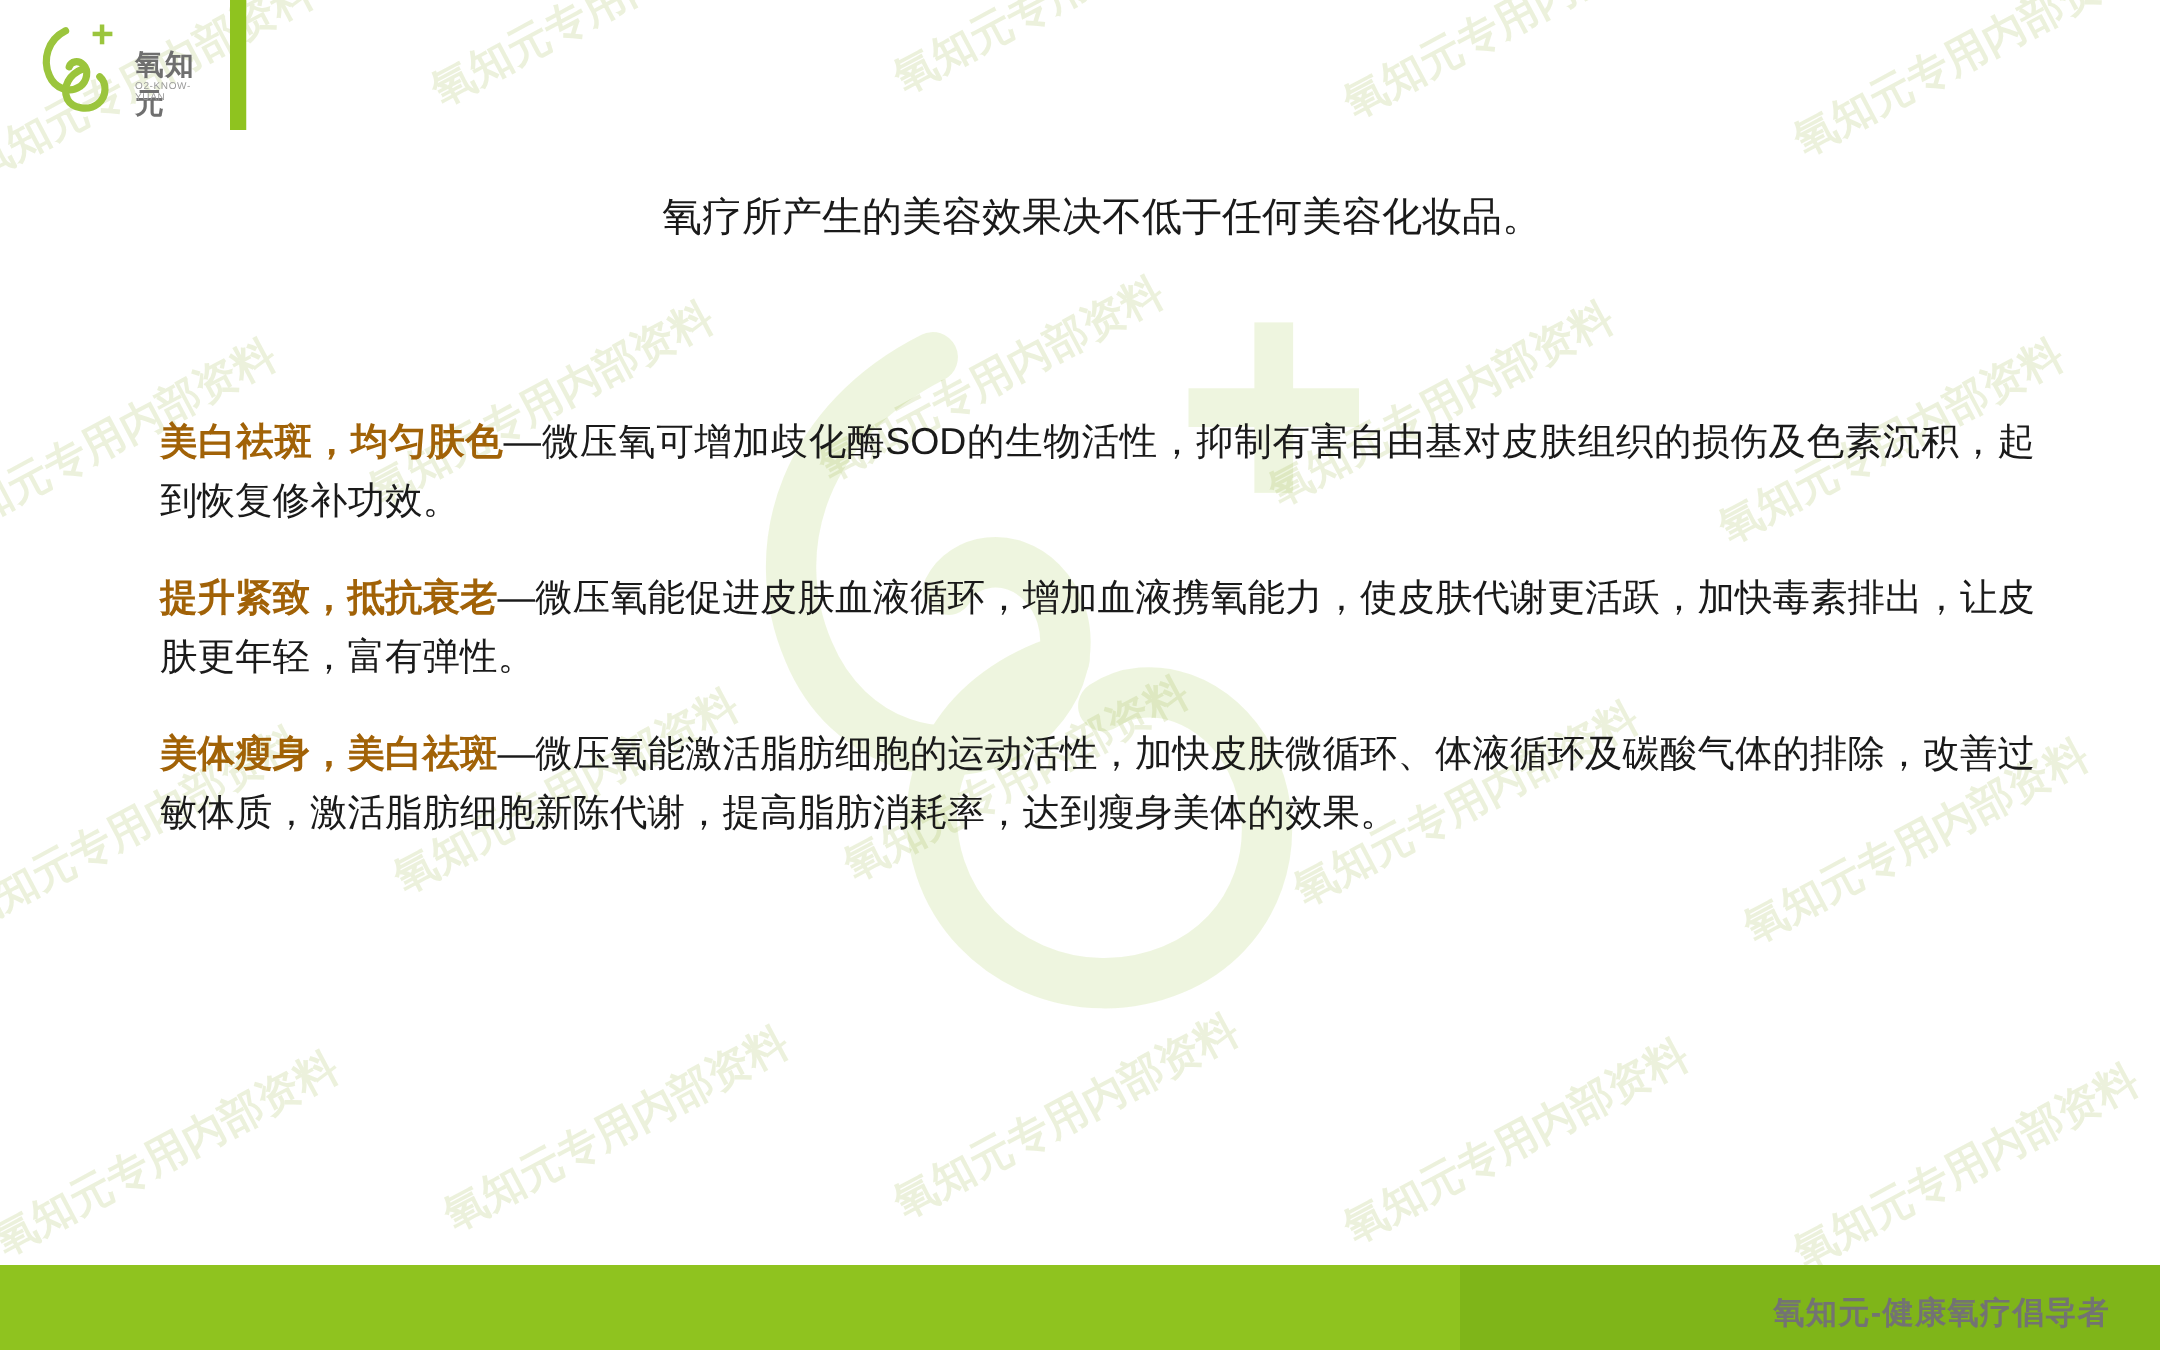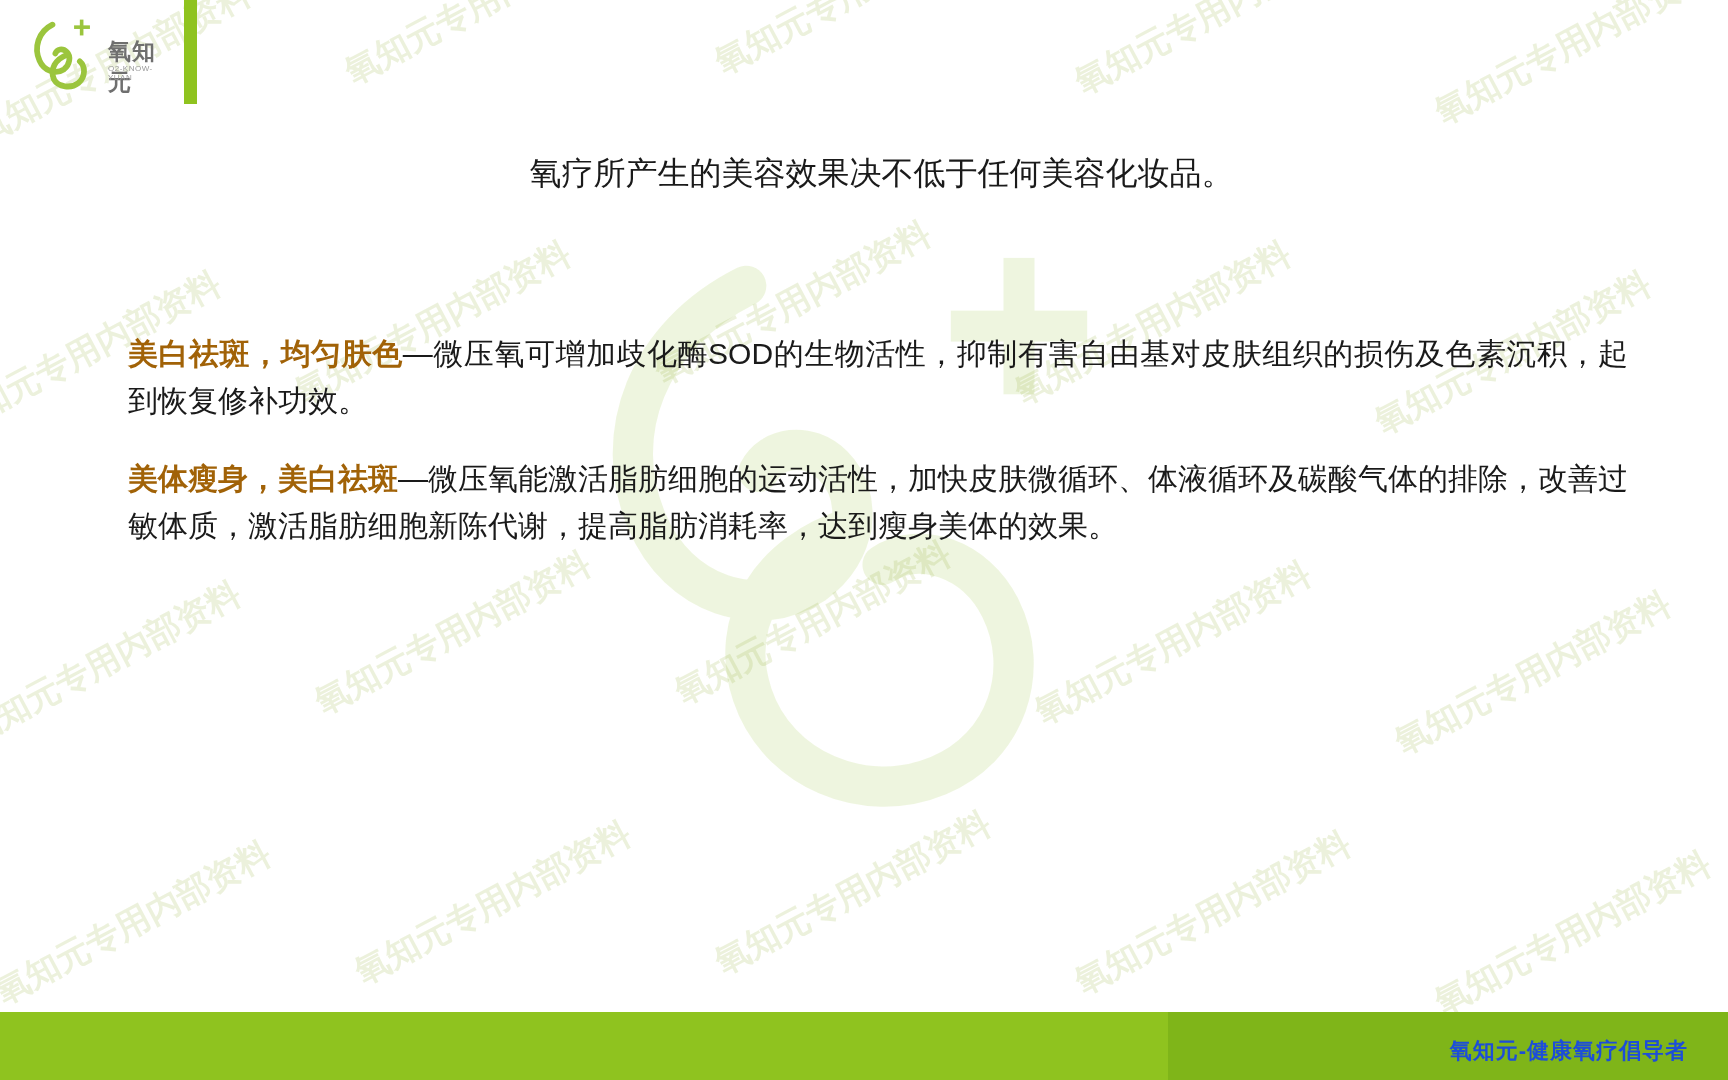--- a/index.html
+++ b/index.html
@@ -73,22 +73,22 @@
     bottom: 0;
     width: 560px;
     height: 68px;
     background: #7fb519;
     z-index: 3;
   }
   .footer-text {
     position: absolute;
     right: 40px;
     bottom: 14px;
-    color: #1d4ed8;
-    font-size: 22px;
+    color: #737373;
+    font-size: 25px;
     font-weight: bold;
     letter-spacing: 1px;
     z-index: 4;
   }
 
   
   .logo {
     position: absolute;
     left: 24px;
     top: 10px;
@@ -222,20 +222,23 @@
   <div class="quote">
     <div class="quote-line">氧疗所产生的美容效果决不低于任何美容化妆品。</div>
   </div>
 
   <div class="content">
 
     <p class="para">
       <span class="lead">美白祛斑，均匀肤色</span><span>—微压氧可增加歧化酶SOD的生物活性，抑制有害自由基对皮肤组织的损伤及色素沉积，起到恢复修补功效。</span>
     </p>
 
+    <p class="para">
+      <span class="lead">提升紧致，抵抗衰老</span><span>—微压氧能促进皮肤血液循环，增加血液携氧能力，使皮肤代谢更活跃，加快毒素排出，让皮肤更年轻，富有弹性。</span>
+    </p>
 
 
 
     <p class="para">
       <span class="lead">美体瘦身，美白祛斑</span><span>—微压氧能激活脂肪细胞的运动活性，加快皮肤微循环、体液循环及碳酸气体的排除，改善过敏体质，激活脂肪细胞新陈代谢，提高脂肪消耗率，达到瘦身美体的效果。</span>
     </p>
 
   </div>
 
   <div class="bottom-bar"></div>

